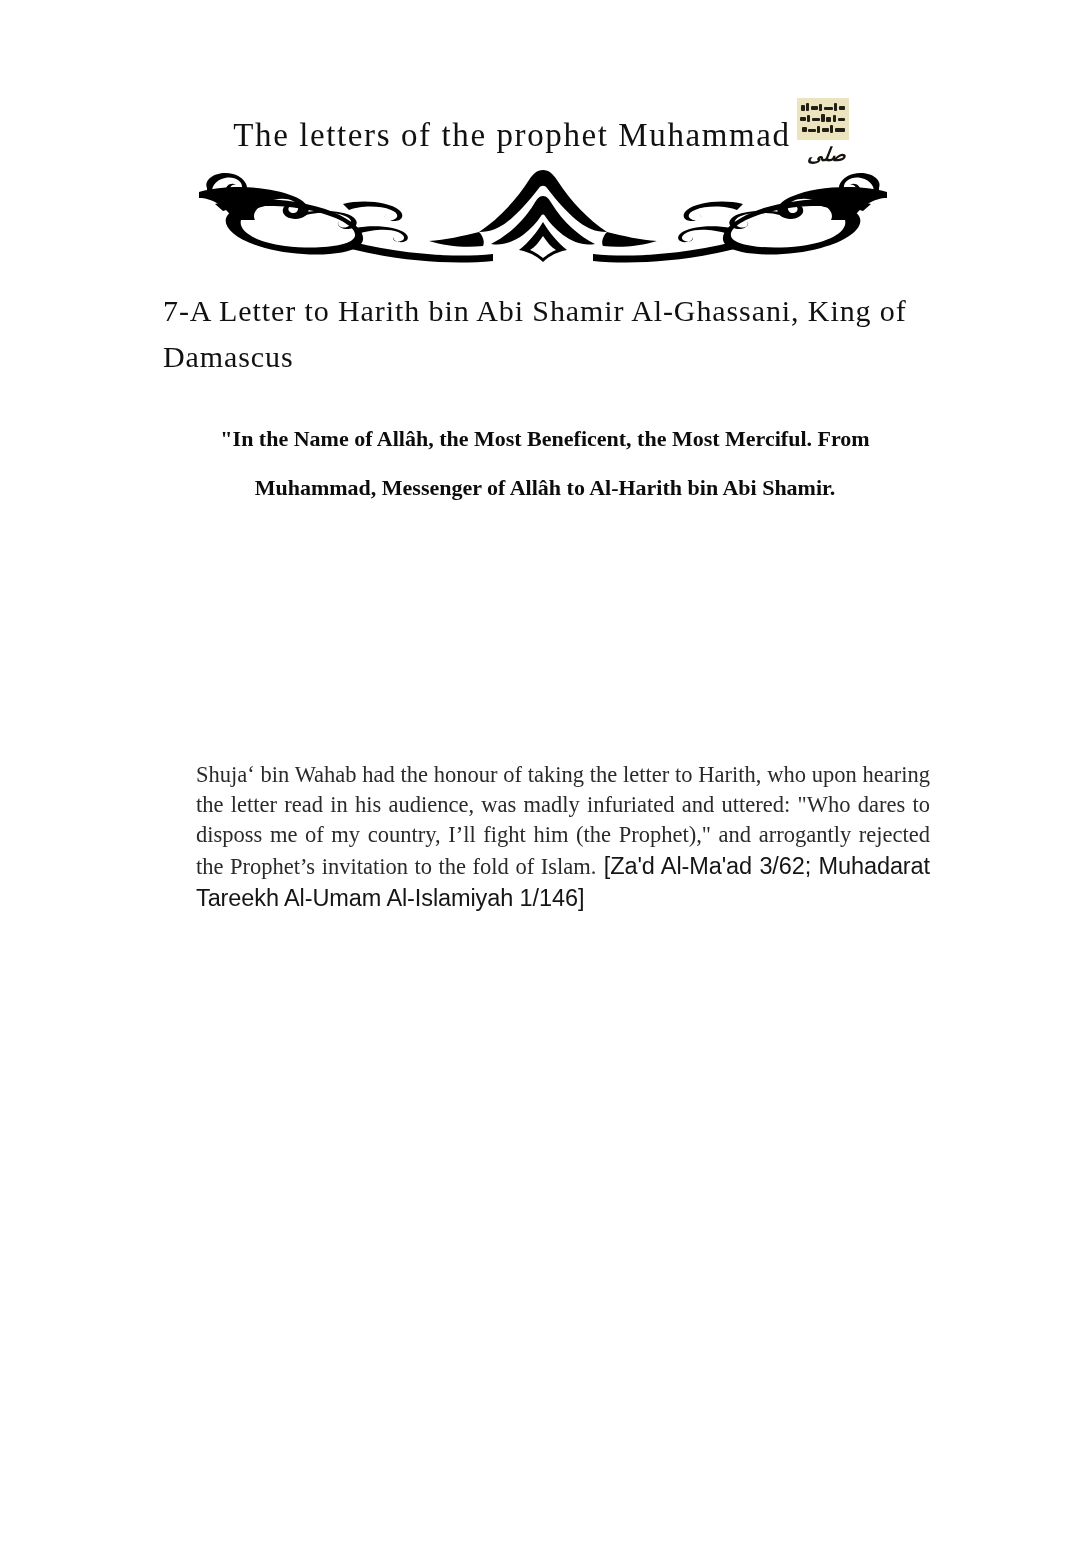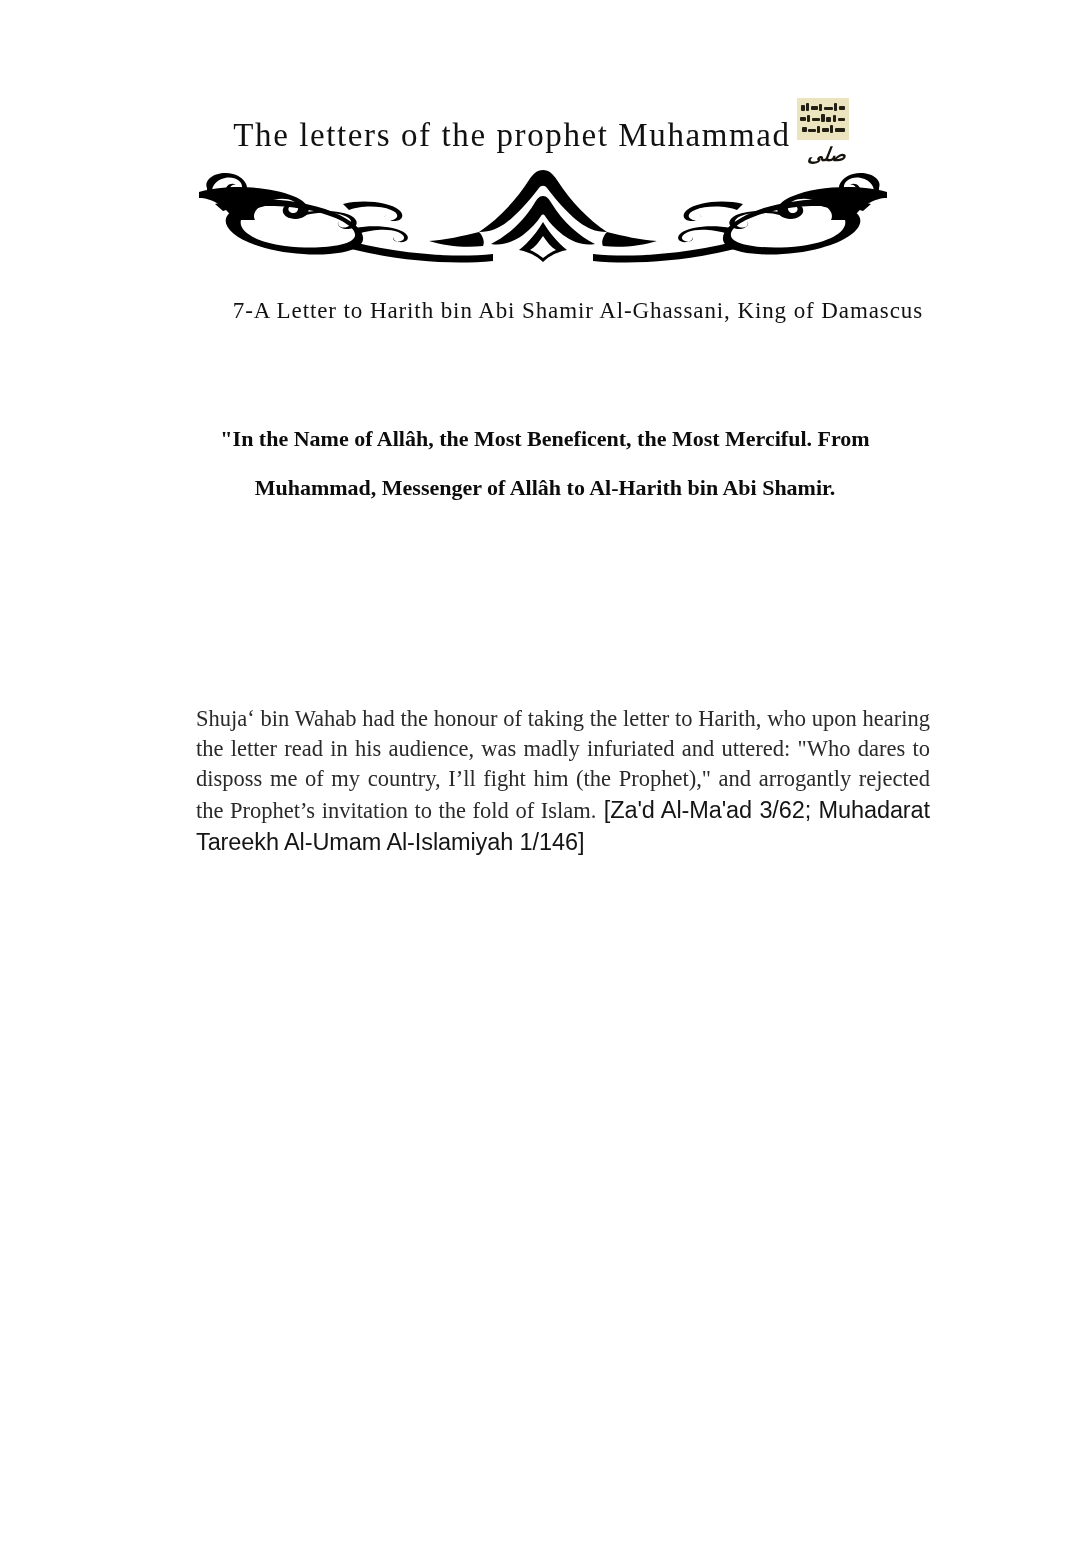--- a/index.html
+++ b/index.html
@@ -104,23 +104,23 @@
     height: 102px;
   }
   .ornament svg { display: block; width: 700px; height: 102px; }
 
   
   .section-heading {
     position: absolute;
     left: 163px;
     top: 288px;
     width: 760px;
-    text-align: right;
-    font-family: "Liberation Serif", "DejaVu Serif", serif;
-    font-size: 23px;
+    text-align: left;
+    font-family: "Liberation Serif", "DejaVu Serif", serif;
+    font-size: 30px;
     font-weight: 400;
     letter-spacing: 0.9px;
     line-height: 46px;
     color: #111111;
   }
 
   
   .quote-block {
     position: absolute;
     left: 178px;
@@ -137,21 +137,21 @@
     margin: 0;
   }
   .quote-para + .quote-para {
     margin-top: 24px;
   }
 
   
   .body-block {
     position: absolute;
     left: 196px;
-    top: 704px;
+    top: 760px;
     width: 734px;
   }
   .body-para {
     margin: 0;
     text-align: justify;
     font-family: "Liberation Serif", "DejaVu Serif", serif;
     font-size: 22.5px;
     line-height: 30px;
     color: #2a2a2a;
   }

